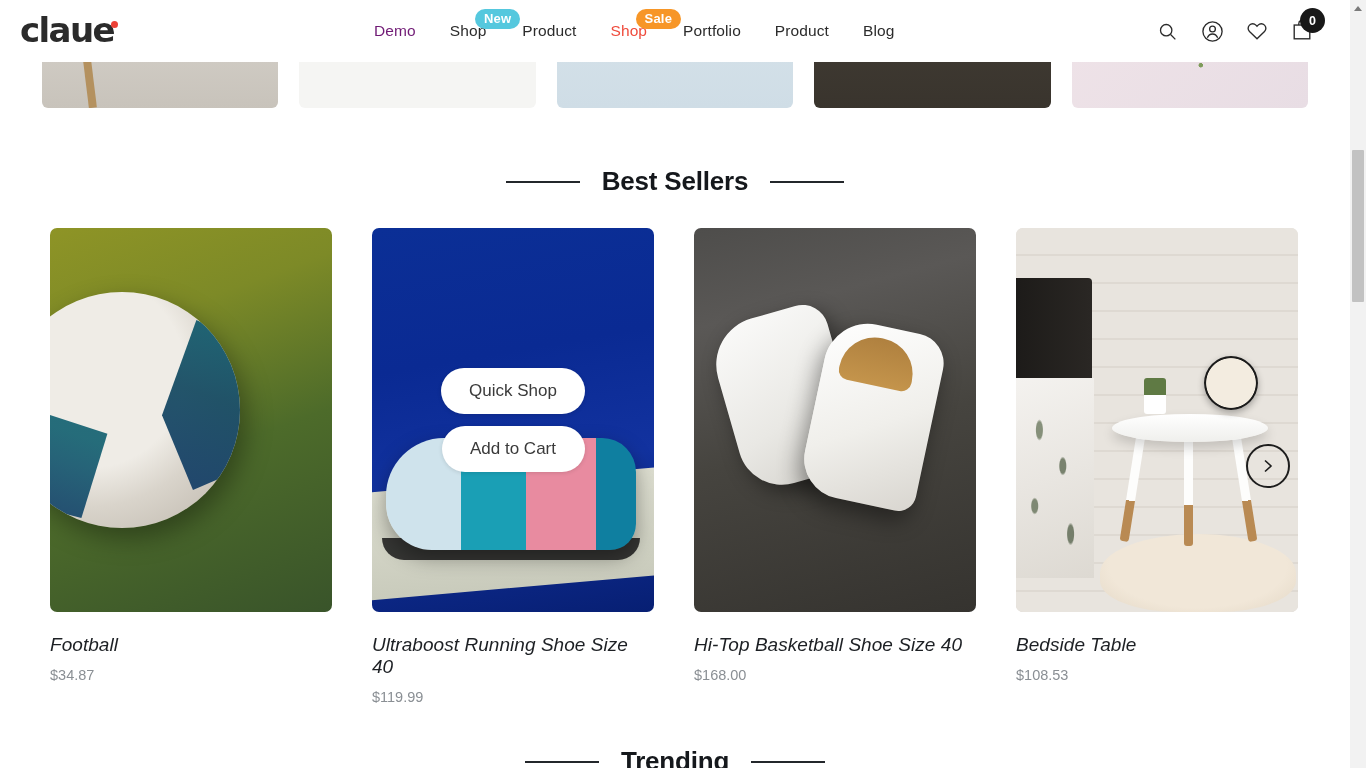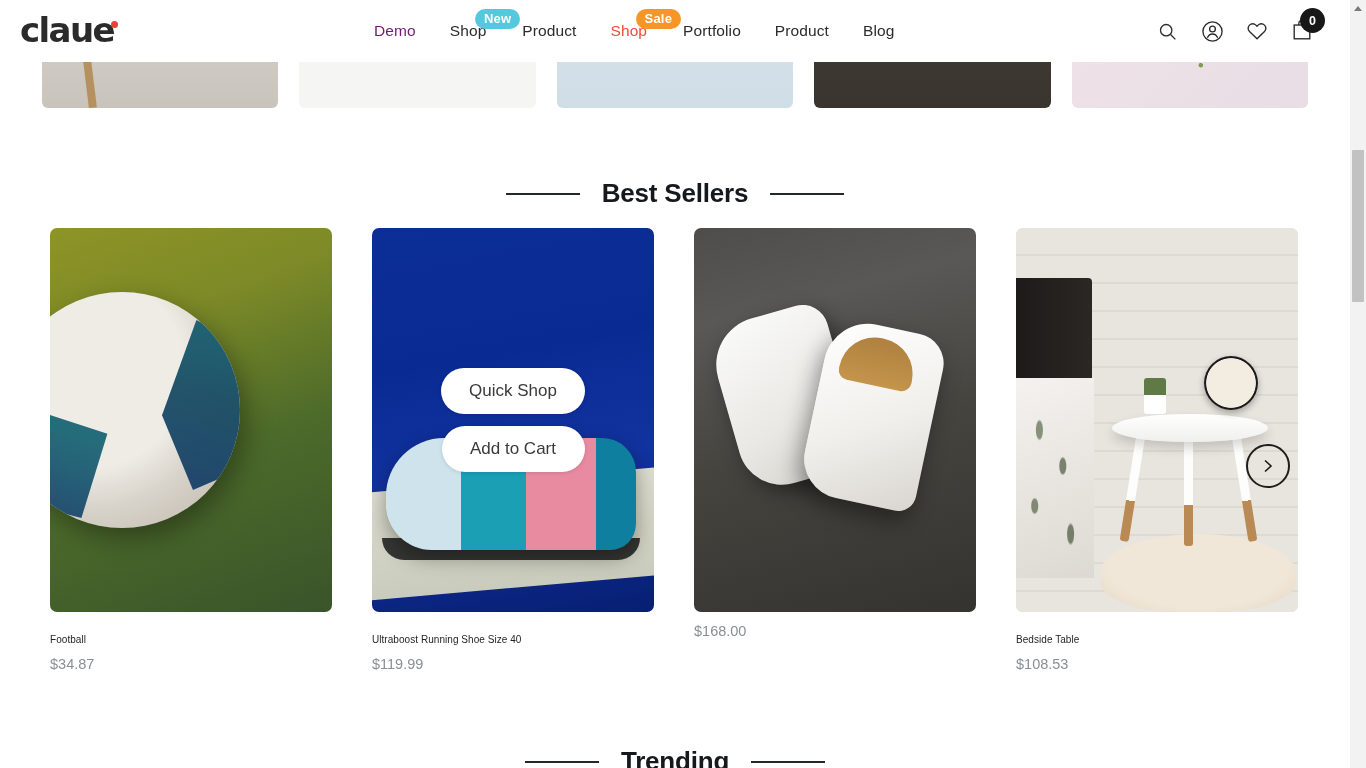--- a/index.html
+++ b/index.html
@@ -359,24 +359,25 @@
     font-family: "Liberation Sans", sans-serif;
     font-size: 17px;
     text-align: center;
     cursor: pointer;
     box-shadow: 0 1px 4px rgba(0,0,0,.12);
     white-space: nowrap;
   }
 
   .product-title {
     margin-top: 22px;
-    font-size: 10px;
+    font-size: 19px;
     color: #1d2024;
     letter-spacing: 0.05px;
     cursor: pointer;
+    font-style: italic;
   }
   .product-price {
     margin-top: 11px;
     font-size: 14.5px;
     color: #8a8f94;
   }
 
   
   .carousel-next {
     position: absolute;
@@ -497,21 +498,21 @@
       <div class="hicon">
         <svg width="22" height="22" viewBox="0 0 24 24" fill="none" stroke="#2b2b2b" stroke-width="1.5">
           <rect x="3.5" y="5.5" width="17" height="15"></rect>
           <path d="M8.5 5.5V4a3.5 3.5 0 0 1 7 0v1.5"></path>
         </svg>
         <span class="cart-badge">0</span>
       </div>
     </div>
   </div>
 
-  <div class="section-head" style="top:178px;">
+  <div class="section-head" style="top:166px;">
     <span class="rule"></span>
     <span class="title">Best Sellers</span>
     <span class="rule"></span>
   </div>
 
   <div class="products">
 
     <div class="product">
       <div class="product-media pm-football">
         <div class="ball"></div>
@@ -532,20 +533,21 @@
       </div>
       <div class="product-title">Ultraboost Running Shoe Size 40</div>
       <div class="product-price">$119.99</div>
     </div>
 
     <div class="product">
       <div class="product-media pm-hitop">
         <div class="sneaker-a"></div>
         <div class="sneaker-b"></div>
       </div>
+      <div class="product-title">Hi-Top Basketball Shoe Size 40</div>
       <div class="product-price">$168.00</div>
     </div>
 
     <div class="product">
       <div class="product-media pm-bedside">
         <div class="wall"></div>
         <div class="headboard"></div>
         <div class="bedding"></div>
         <div class="rug"></div>
         <div class="leg l1"></div>

